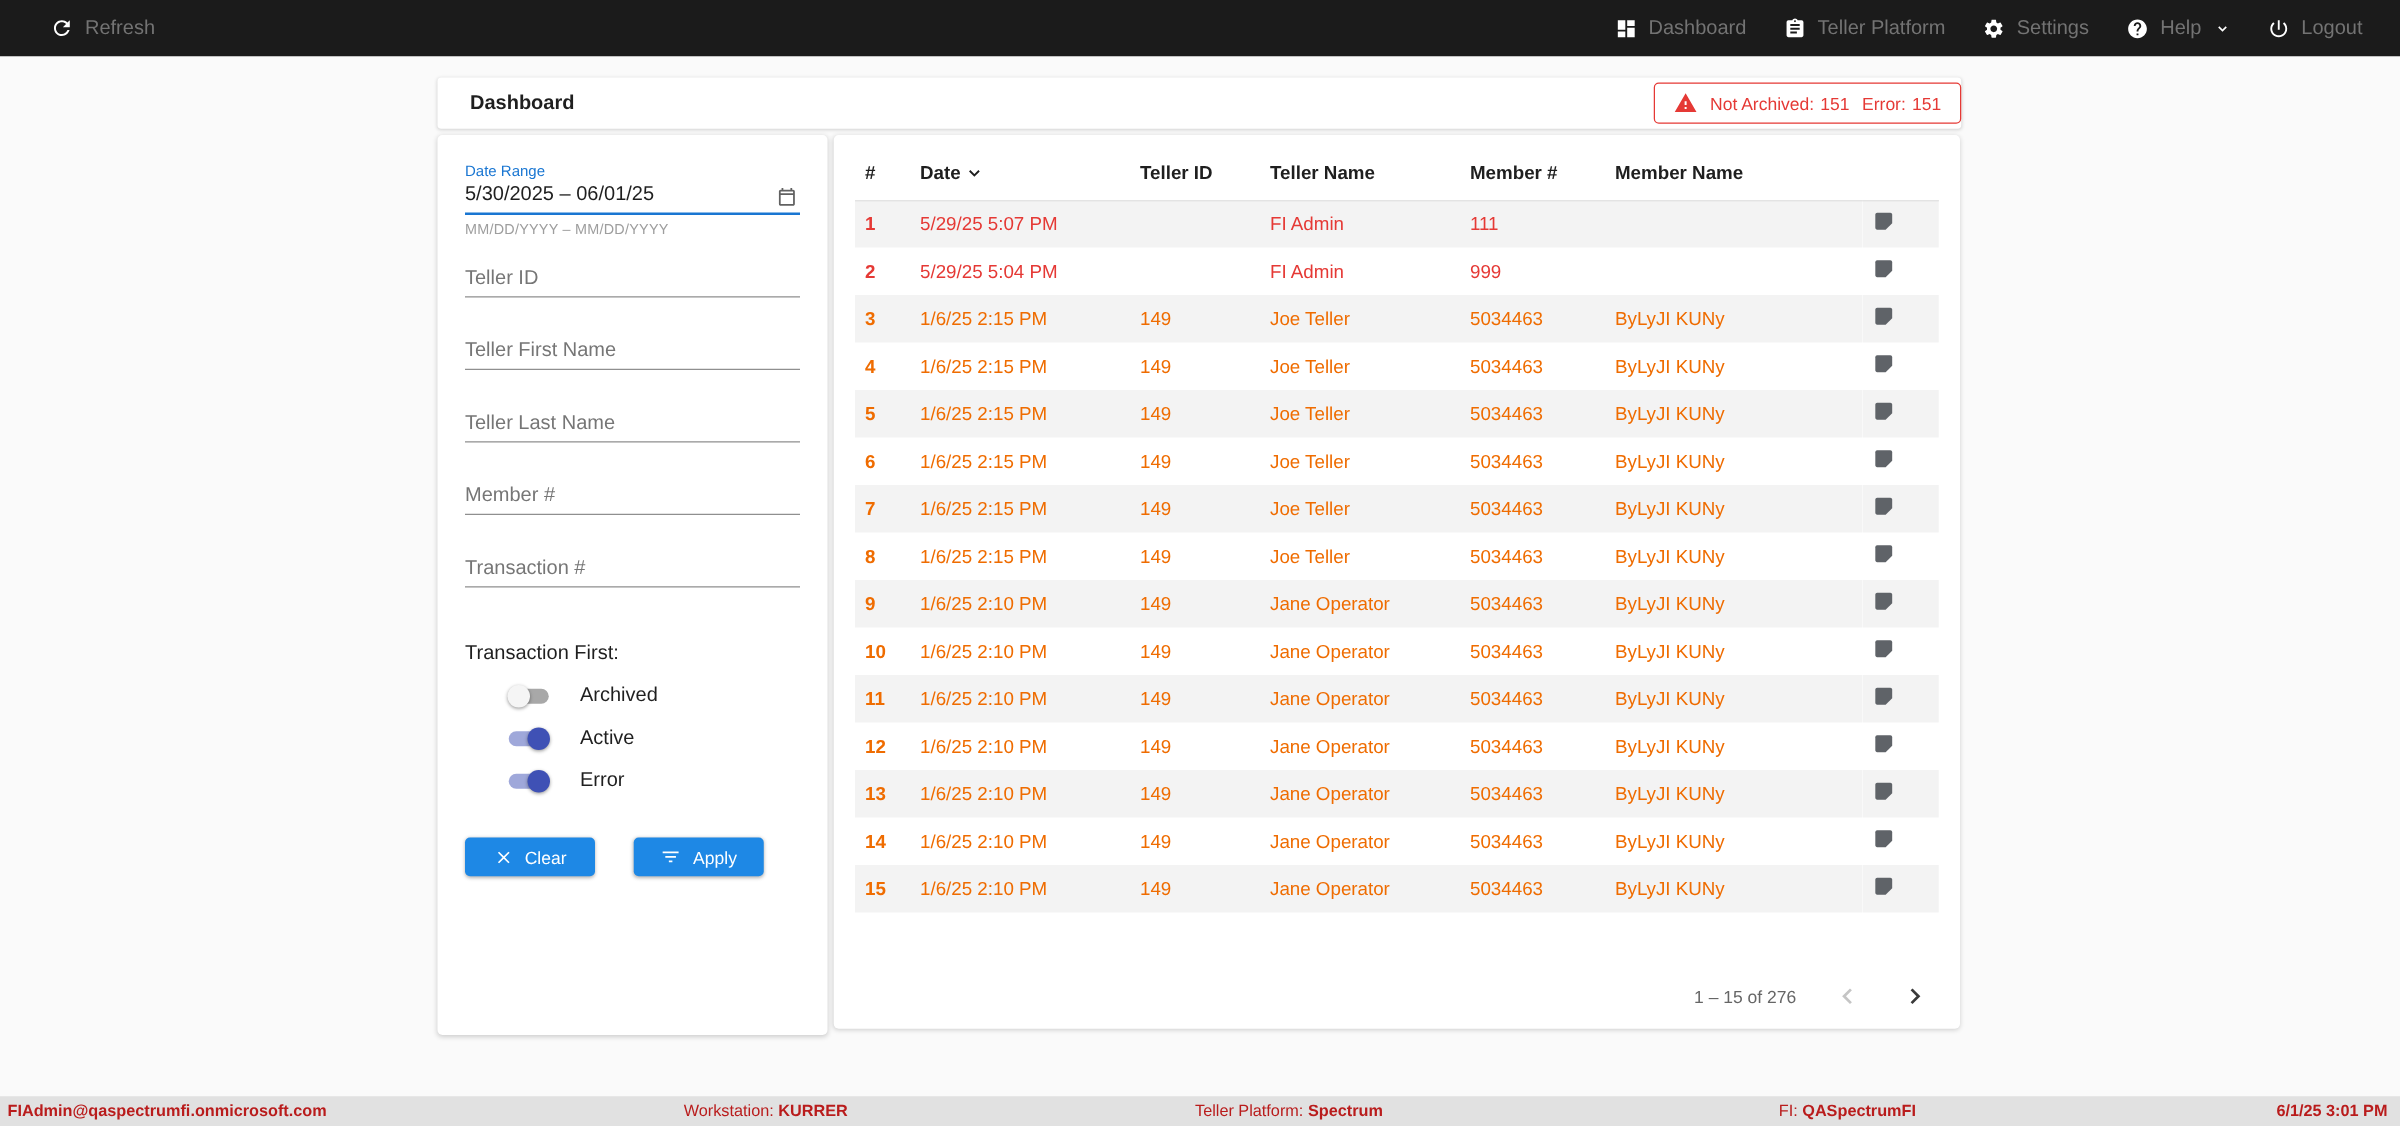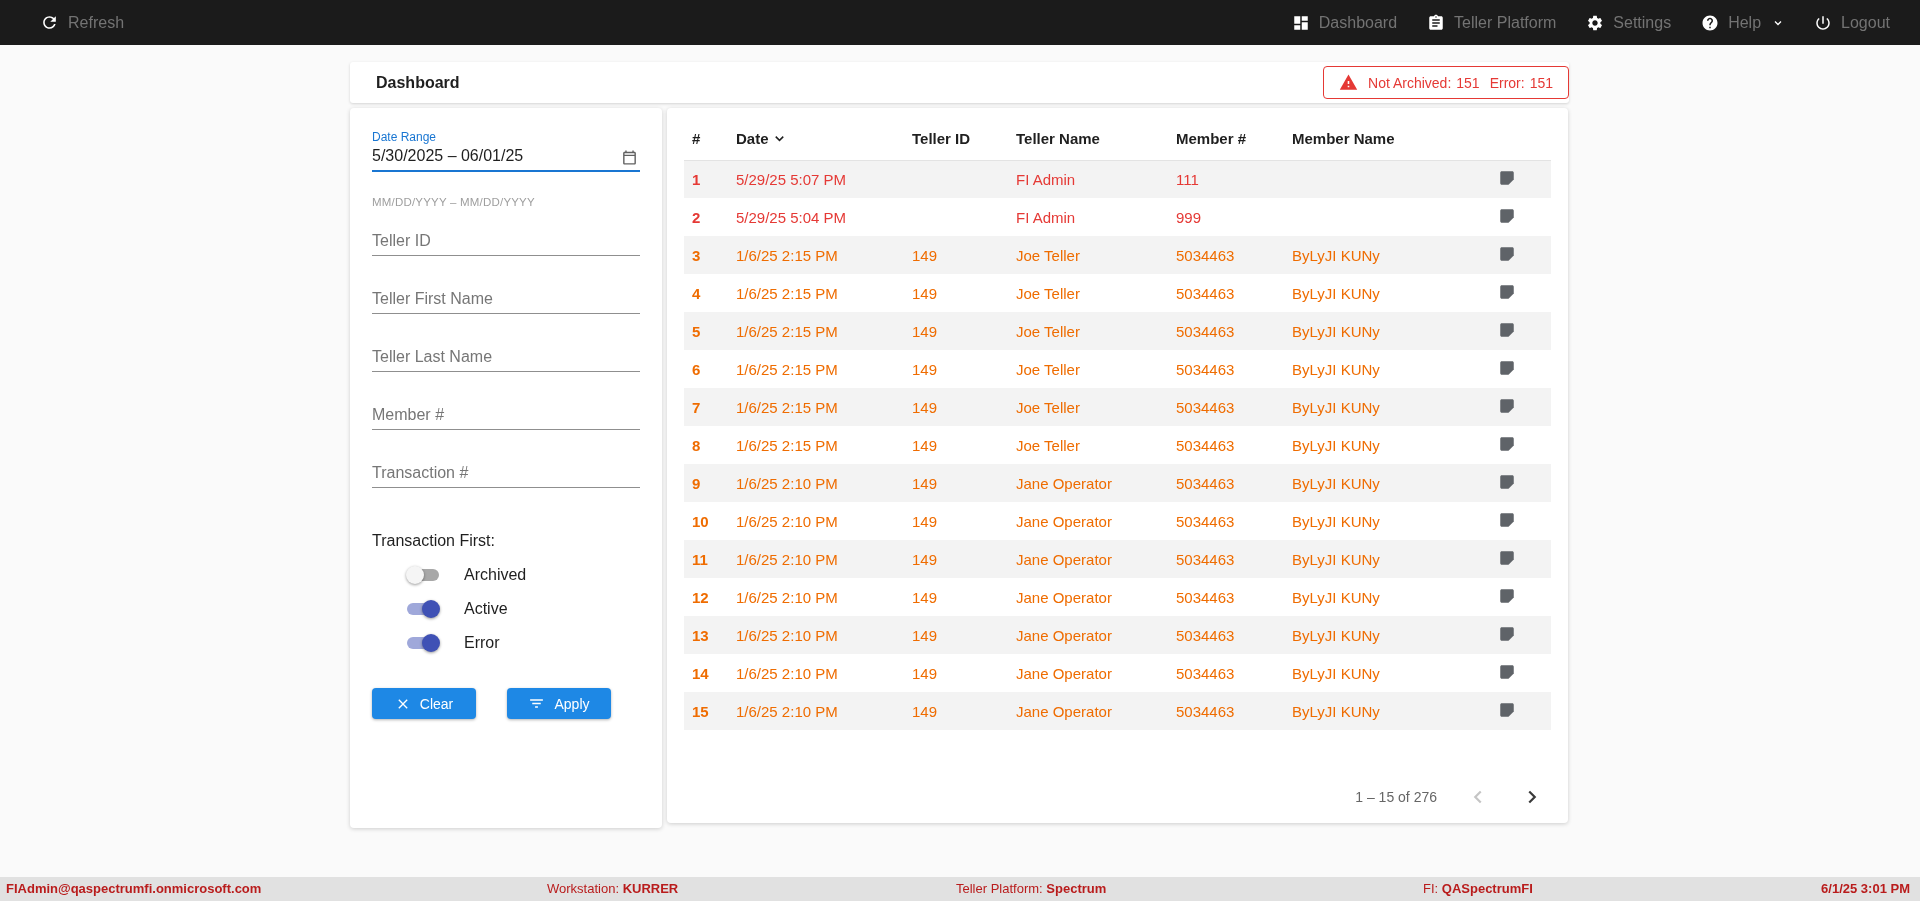--- a/index.html
+++ b/index.html
@@ -48,21 +48,21 @@
     padding:22px;
   }
   .fc-label { color:var(--focus-blue,#1976d2); font-size:12px; }
   .date-field { position:relative; margin-top:3px; border-bottom:2px solid var(--focus-blue,#1976d2); padding-bottom:5px; }
   .date-field input {
     border:none; outline:none; background:transparent;
     font-family:inherit; font-size:16px; color:#1f1f1f;
     width:205px; caret-color:#1f1f1f;
   }
   .date-field .cal { position:absolute; right:2px; top:2px; cursor:pointer; }
-  .fc-helper { margin-top:24px; font-size:11.5px; color:#9e9e9e; letter-spacing:.2px; }
+  .fc-helper { margin-top:6px; font-size:11.5px; color:#9e9e9e; letter-spacing:.2px; }
 
   .text-field { margin-top:24px; border-bottom:1px solid #8f8f8f; padding-bottom:5px; }
   .text-field + .text-field { margin-top:34px; }
   .text-field input {
     border:none; outline:none; background:transparent;
     font-family:inherit; font-size:16px; color:#1f1f1f; width:100%;
   }
   .text-field input::placeholder { color:#767676; opacity:1; }
 
   .status-label { margin-top:44px; font-size:16px; }

